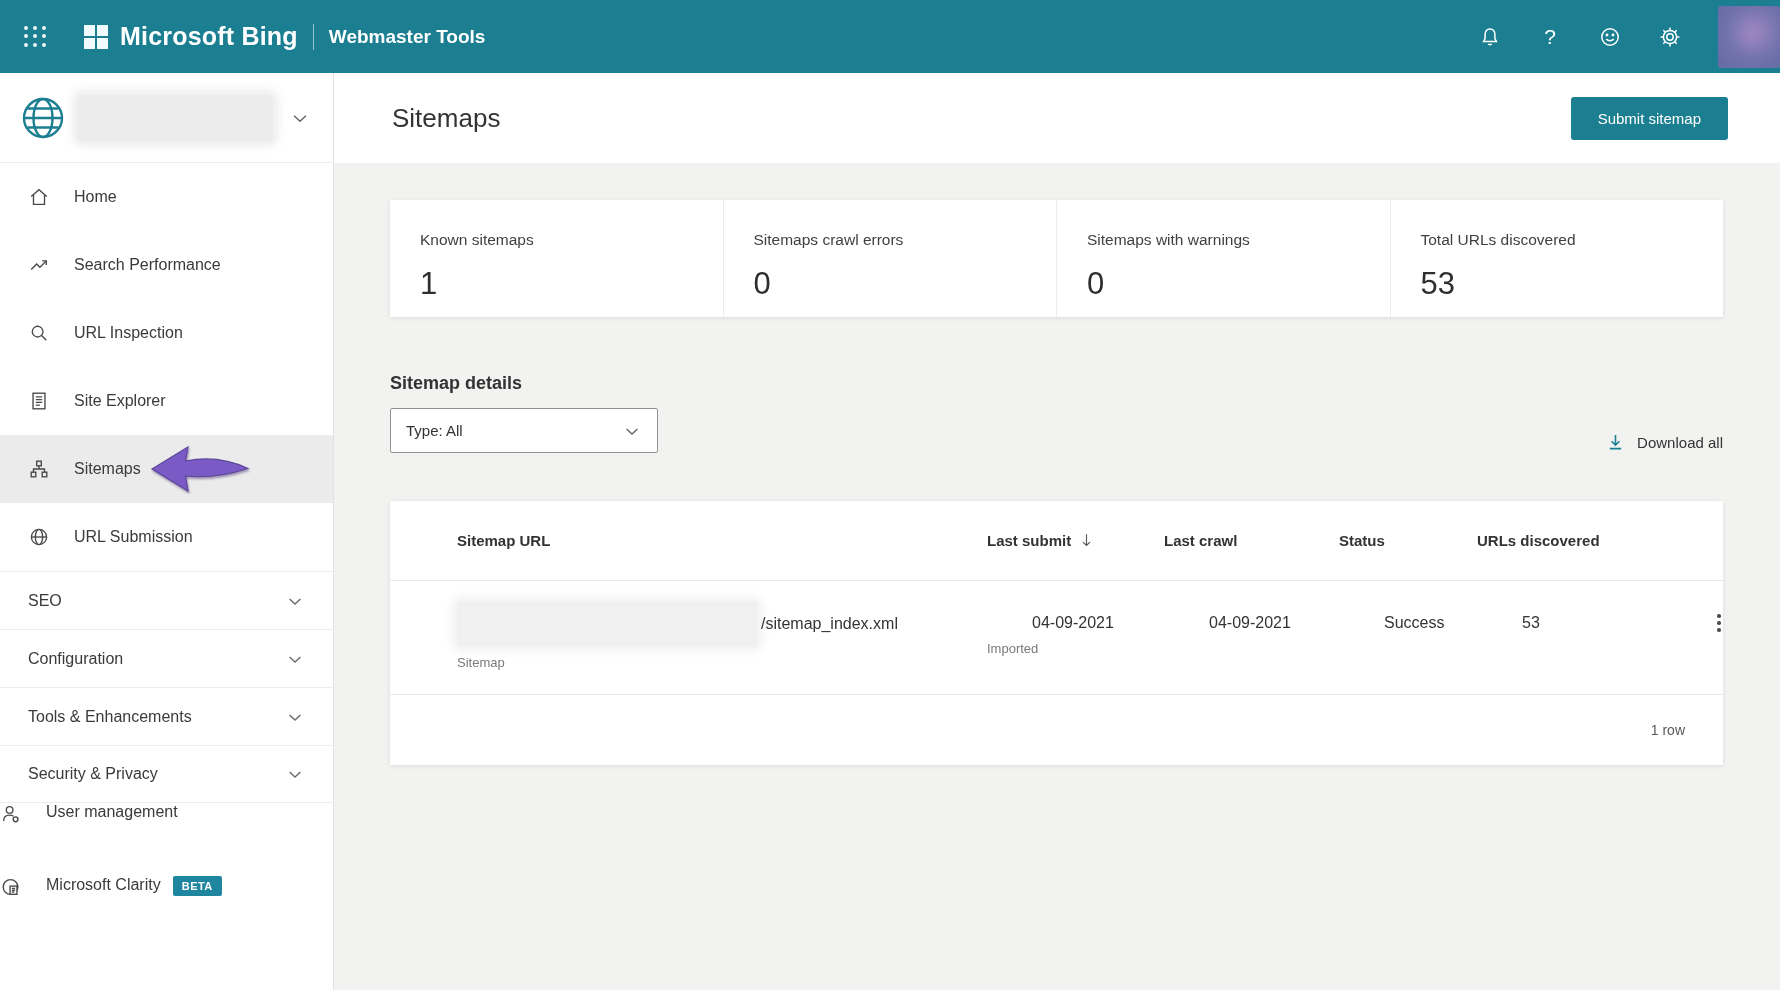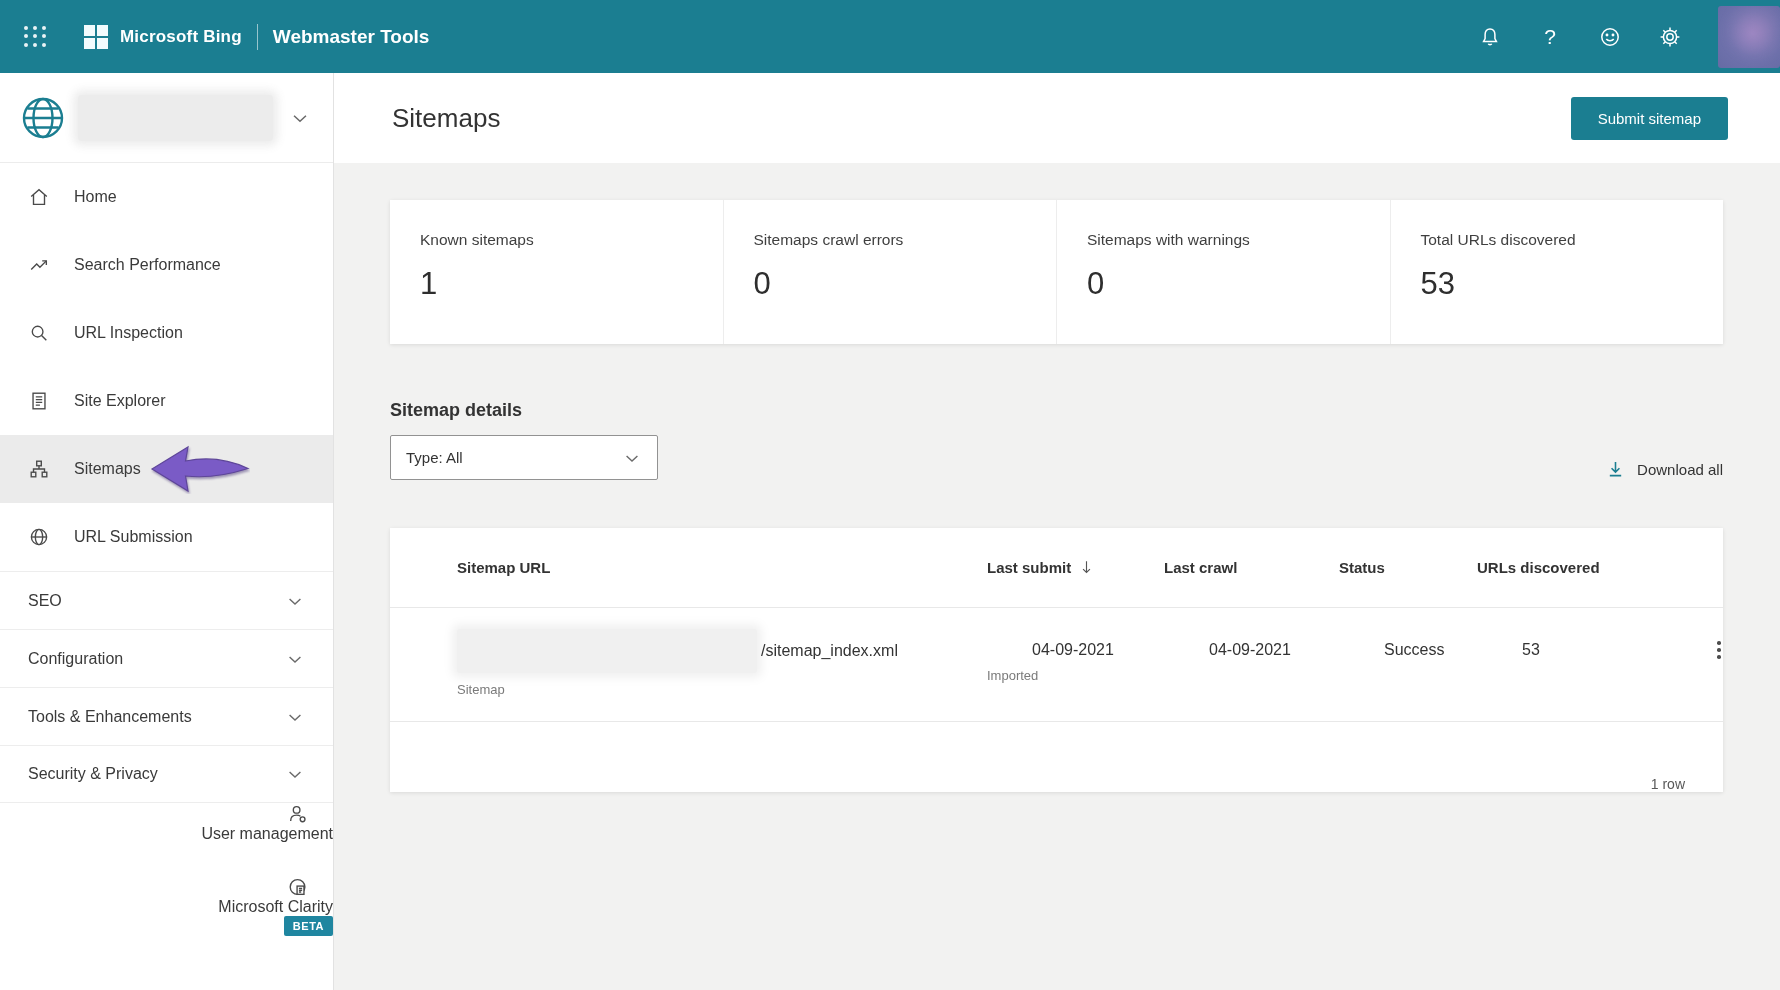--- a/index.html
+++ b/index.html
@@ -8,21 +8,21 @@
 
   
   .appbar { position:absolute; top:0; left:0; width:1780px; height:73px;
             background:#1b7e91; display:flex; align-items:center; color:#fff; z-index:5; }
   .waffle { margin-left:22px; width:26px; height:26px; display:grid;
             grid-template-columns:repeat(3,1fr); grid-template-rows:repeat(3,1fr); gap:4px; padding:2px; }
   .waffle i { width:4px; height:4px; background:#eaf4f6; border-radius:50%; display:block; margin:auto; }
   .mslogo { margin-left:36px; width:24px; height:24px; display:grid;
             grid-template-columns:1fr 1fr; grid-template-rows:1fr 1fr; gap:2px; }
   .mslogo i { background:#f2fbfd; display:block; }
-  .brand { margin-left:12px; font-size:17px; font-weight:700; letter-spacing:.2px; }
+  .brand { margin-left:12px; font-size:25px; font-weight:700; letter-spacing:.2px; }
   .bar-divider { width:1px; height:26px; background:rgba(255,255,255,.55); margin:0 15px; }
   .product { font-size:19px; font-weight:700; }
   .appbar-right { margin-left:auto; display:flex; align-items:center; }
   .topicon { width:24px; height:24px; margin-right:36px; display:flex; align-items:center;
              justify-content:center; cursor:pointer; }
   .topicon svg { display:block; }
   .qmark { font-size:21px; font-weight:400; color:#fff; line-height:1; }
   .avatar { width:62px; height:62px; margin-right:0; border-radius:3px;
             background:radial-gradient(circle at 55% 45%, #8b80bf 0%, #7173ae 45%, #666ba4 100%);
             position:relative; overflow:hidden; }
@@ -40,37 +40,37 @@
   .nav-item { height:68px; display:flex; align-items:center; padding-left:28px;
               font-size:16px; color:#3a3a3a; cursor:pointer; position:relative; }
   .nav-item .nicon { width:22px; height:22px; margin-right:24px; flex:0 0 22px; }
   .nav-item.active { background:#ebebeb; }
   .note-arrow { position:absolute; left:150px; top:50%; transform:translateY(-50%);
                 width:100px; height:50px; pointer-events:none; }
   .group-item { height:58px; display:flex; align-items:center; padding:0 28px;
                 font-size:16px; color:#3a3a3a; border-top:1px solid #ededed; cursor:pointer; }
   .group-item.last { border-bottom:1px solid #ededed; }
   .group-item .chev { margin-left:auto; }
-  .bottom-item { height:73px; display:flex; align-items:flex-end; padding-left:28px;
-                 font-size:16px; color:#3a3a3a; cursor:pointer;flex-direction:column; }
+  .bottom-item { height:73px; display:flex; align-items:flex-start; 
+                 font-size:16px; color:#3a3a3a; cursor:pointer; }
   .bottom-item .nicon { width:22px; height:22px; margin-right:24px; flex:0 0 22px; }
   .beta-badge { margin-left:12px; background:#1f86a0; color:#fff; font-size:11px; font-weight:700;
                 letter-spacing:.5px; padding:4px 9px; border-radius:2px; }
 
   
   .main { position:absolute; top:73px; left:334px; right:0; bottom:0; background:#f2f2f1; }
   .page-header { height:90px; background:#fff; display:flex; align-items:center;
                  padding:0 52px 0 58px; }
   .page-title { font-size:26px; color:#333; font-weight:400; }
   .submit-btn { margin-left:auto; background:#1b7e91; color:#fff; border:none; border-radius:3px;
                 font-family:inherit; font-size:15px; padding:13px 27px; cursor:pointer; }
   .content { padding:0 57px 0 56px; }
 
   .stats { margin-top:37px; display:flex; background:#fff; box-shadow:0 1px 4px rgba(0,0,0,.10); }
-  .stat { flex:1 1 0; height:144px; padding:31px 10px 0 30px; border-left:1px solid #ededed; }
+  .stat { flex:1 1 0; height:117px; padding:31px 10px 0 30px; border-left:1px solid #ededed; }
   .stat:first-child { border-left:none; }
   .stat-label { font-size:15.5px; color:#3f3f3f; }
   .stat-value { font-size:31px; color:#2e2e2e; margin-top:17px; font-weight:400; }
 
   .details-heading { margin-top:56px; font-size:18px; color:#333; font-weight:700; }
   .filter-row { margin-top:14px; display:flex; align-items:flex-end; }
   .filter-box { width:268px; height:45px; background:#fff; border:1px solid #929292; border-radius:2px;
                 display:flex; align-items:center; padding:0 15px; font-size:15px; color:#333;
                 margin-right:13px; cursor:pointer; }
   .filter-box .chev { margin-left:auto; }
@@ -84,21 +84,21 @@
   .th { display:flex; align-items:center; gap:8px; }
   .trow { padding:21px 0 24px 67px; border-bottom:1px solid #e8e8e8; font-size:16px; color:#333; }
   .url-line { display:flex; align-items:center; }
   .blur-domain { width:300px; height:44px; background:#f0f0f0; border-radius:3px;
                  box-shadow:0 0 8px 5px rgba(240,240,240,.95); margin-right:4px; }
   .cell-sub { font-size:13px; color:#7a7a7a; margin-top:9px; }
   .cell-top { padding-top:12px;margin-left:45px; }
   .kebab { padding-top:12px; display:flex; flex-direction:column; gap:3.5px; width:14px;
            align-items:center; cursor:pointer; }
   .kebab i { width:3.5px; height:3.5px; border-radius:50%; background:#4d4d4d; display:block; }
-  .tfoot { height:70px; display:flex; align-items:flex-end; justify-content:flex-end;
+  .tfoot { height:70px; display:flex; align-items:center; justify-content:flex-end;
            padding-right:38px; font-size:14px; color:#585858; }
 </style>
 </head>
 <body>
 
 <div class="appbar">
   <div class="waffle">
     <i></i>
       <i></i>
       <i></i>

